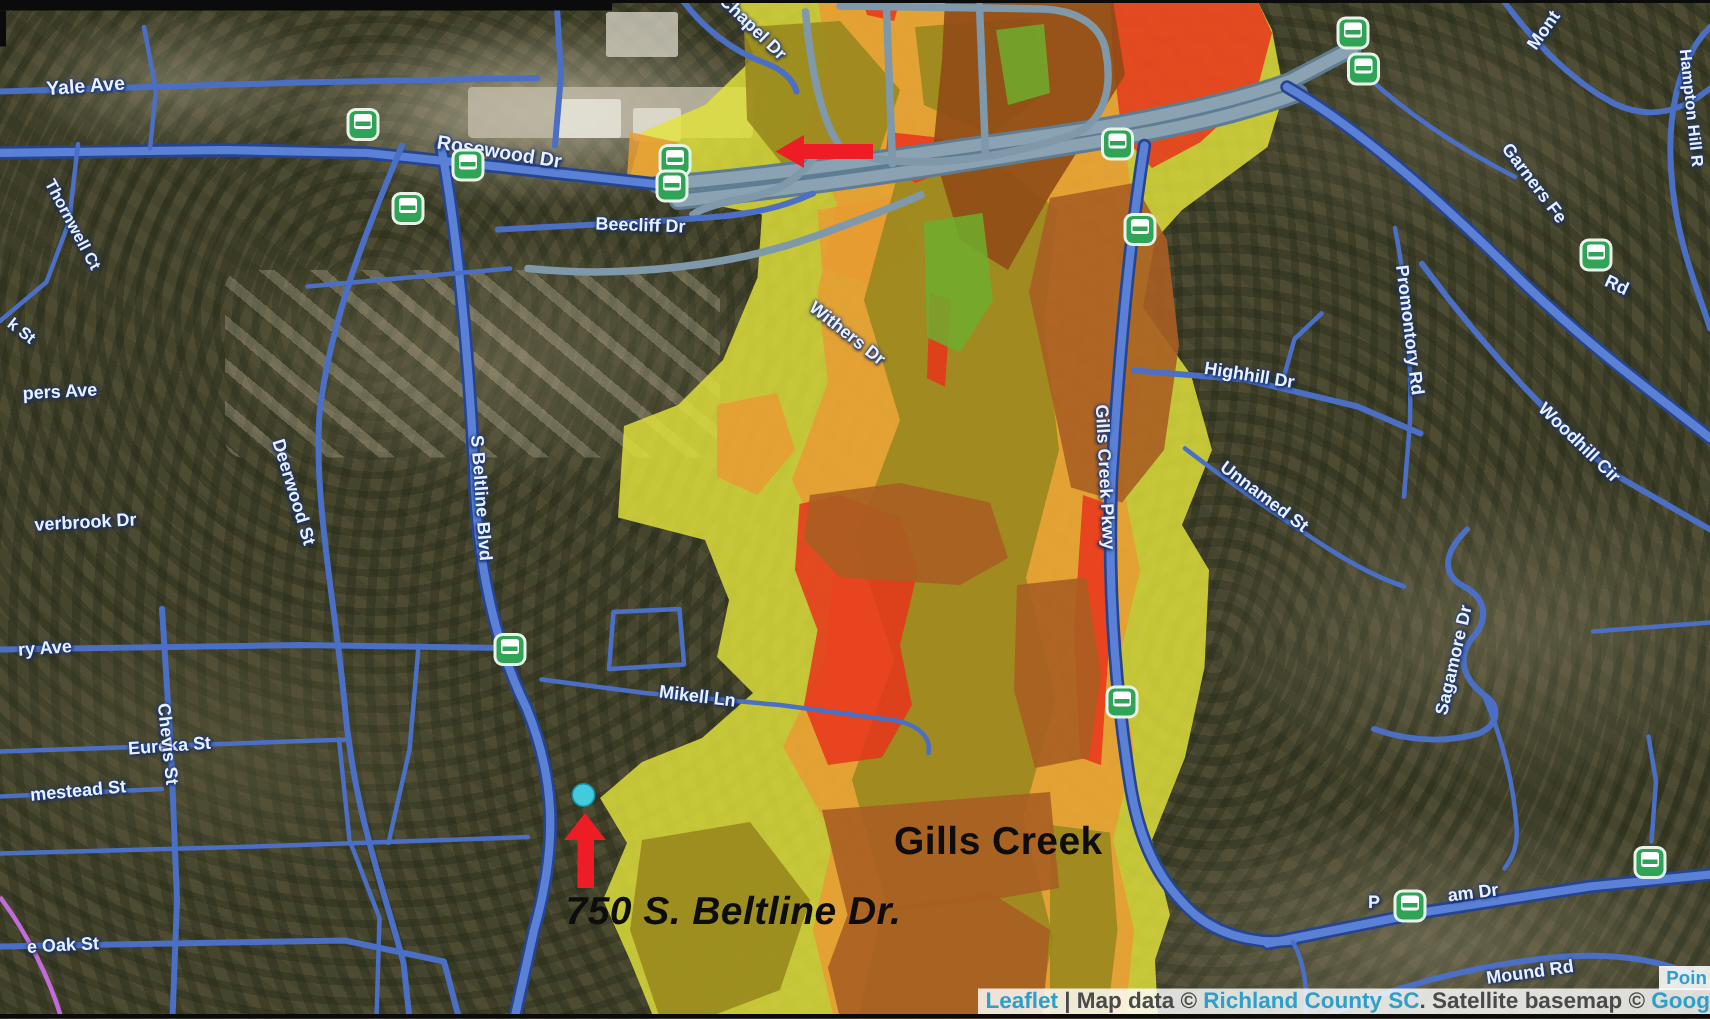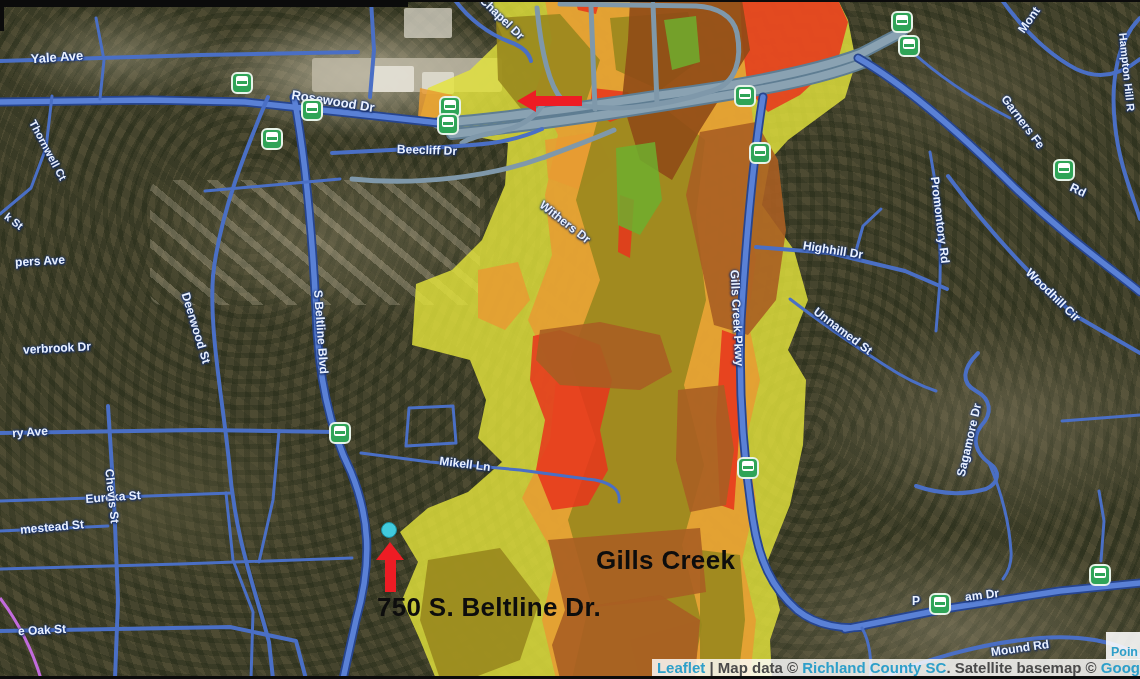--- a/index.html
+++ b/index.html
@@ -53,21 +53,21 @@
   .arrow-up .head{position:absolute;left:0;top:0;width:0;height:0;
     border-left:14px solid transparent;border-right:14px solid transparent;border-bottom:18px solid #ee1c24;}
   #cyan-dot{position:absolute;left:381px;top:522px;width:16px;height:16px;border-radius:50%;
     background:#41cbdd;border:1px solid #1b8fa2;box-sizing:border-box;}
   
   #attribution{position:absolute;right:0;bottom:3px;height:17px;max-width:486px;overflow:hidden;
     background:rgba(255,255,255,.82);font-size:15px;font-weight:700;line-height:17px;
     padding:0 0 0 5px;white-space:nowrap;color:#4a4a4a;}
   #attribution .link{color:#2e9fc9;}
   #poin-box{position:absolute;right:0;bottom:19px;background:rgba(255,255,255,.88);
-    color:#2e9fc9;font-size:12.5px;font-weight:700;line-height:16px;padding:12px 2px 0 5px;}
+    color:#2e9fc9;font-size:12.5px;font-weight:700;line-height:16px;padding:0 2px 0 5px;}
   
   .edge{position:absolute;background:#0b0b0b;}
 </style>
 </head>
 <body>
 
 <div id="viewport">
   <div id="satellite"></div>
 
   <div class="patch" style="left:312px;top:58px;width:190px;height:34px;background:rgba(190,184,166,.85);border-radius:3px;"></div>
@@ -243,21 +243,21 @@
     </div>
 
   <div id="cyan-dot"></div>
 
   <div class="anno" style="left:548px;top:36px;">
   </div>
   <div class="arrow-left">
     <div class="shaft"></div>
       <div class="head"></div>
   </div>
-  <div class="anno" style="left:377px;top:592px;">750 S. Beltline Dr.</div>
+  <div class="anno" style="left:377px;top:592px;font-style:italic;">750 S. Beltline Dr.</div>
   <div class="arrow-up">
     <div class="head"></div>
       <div class="shaft"></div>
   </div>
   <div class="anno" style="left:596px;top:545px;">Gills Creek</div>
 
   <div id="poin-box">Poin</div>
   <div id="attribution"><span class="link">Leaflet</span><span class="plain"> | Map data © </span><span class="link">Richland County SC</span><span class="plain">. Satellite basemap © </span><span class="link">Goog</span></div>
 
   <div class="edge" style="left:0;top:0;width:408px;height:7px;"></div>

